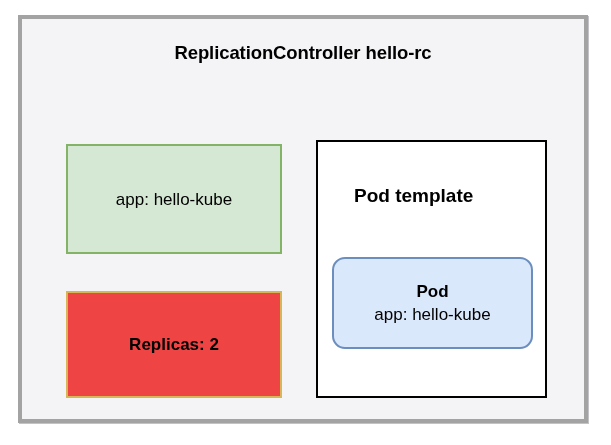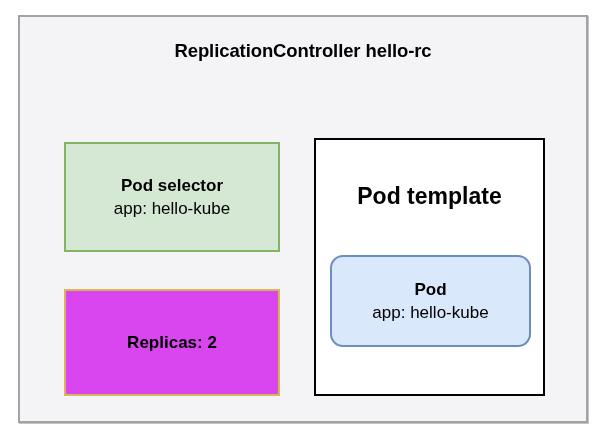--- a/index.html
+++ b/index.html
@@ -18,21 +18,21 @@
 
   
   #rc-container {
     position: absolute;
     left: 18px;
     top: 15px;
     width: 570px;
     height: 408px;
     box-sizing: border-box;
     background: #f4f4f6;
-    border: 2px solid #a3a3a3;
+    border: 4px solid #a3a3a3;
     box-shadow: 1px 1px 0 0 rgba(120,120,130,0.45);
   }
 
   #rc-title {
     position: absolute;
     left: 0;
     top: 23px;
     width: 100%;
     text-align: center;
     font-size: 18.5px;
@@ -68,21 +68,21 @@
   }
 
   
   #replicas-box {
     position: absolute;
     left: 44px;
     top: 272px;
     width: 216px;
     height: 107px;
     box-sizing: border-box;
-    background: #d946ef;
+    background: #ef4444;
     border: 2px solid #d6b656;
     display: flex;
     align-items: center;
     justify-content: center;
   }
   #replicas-box .line-title {
     font-size: 17px;
     font-weight: bold;
   }
 
@@ -95,23 +95,23 @@
     height: 258px;
     box-sizing: border-box;
     background: #ffffff;
     border: 2px solid #000000;
   }
   #pod-template-title {
     position: absolute;
     left: 0;
     top: 43px;
     width: 100%;
-    text-align: center;
-    font-size: 23px;
+    font-size: 19px;
     font-weight: bold;
+    padding-left: 36px;
   }
 
   
   #pod-box {
     position: absolute;
     left: 14px;
     top: 115px;
     width: 201px;
     height: 92px;
     box-sizing: border-box;
@@ -135,21 +135,20 @@
   }
 </style>
 </head>
 <body>
 
 <div id="rc-container">
 
   <div id="rc-title">ReplicationController hello-rc</div>
 
   <div id="pod-selector-box">
-    <div class="line-title">Pod selector</div>
     <div class="line-sub">app: hello-kube</div>
   </div>
 
   <div id="replicas-box">
     <div class="line-title">Replicas: 2</div>
   </div>
 
   <div id="pod-template-box">
     <div id="pod-template-title">Pod template</div>
 

